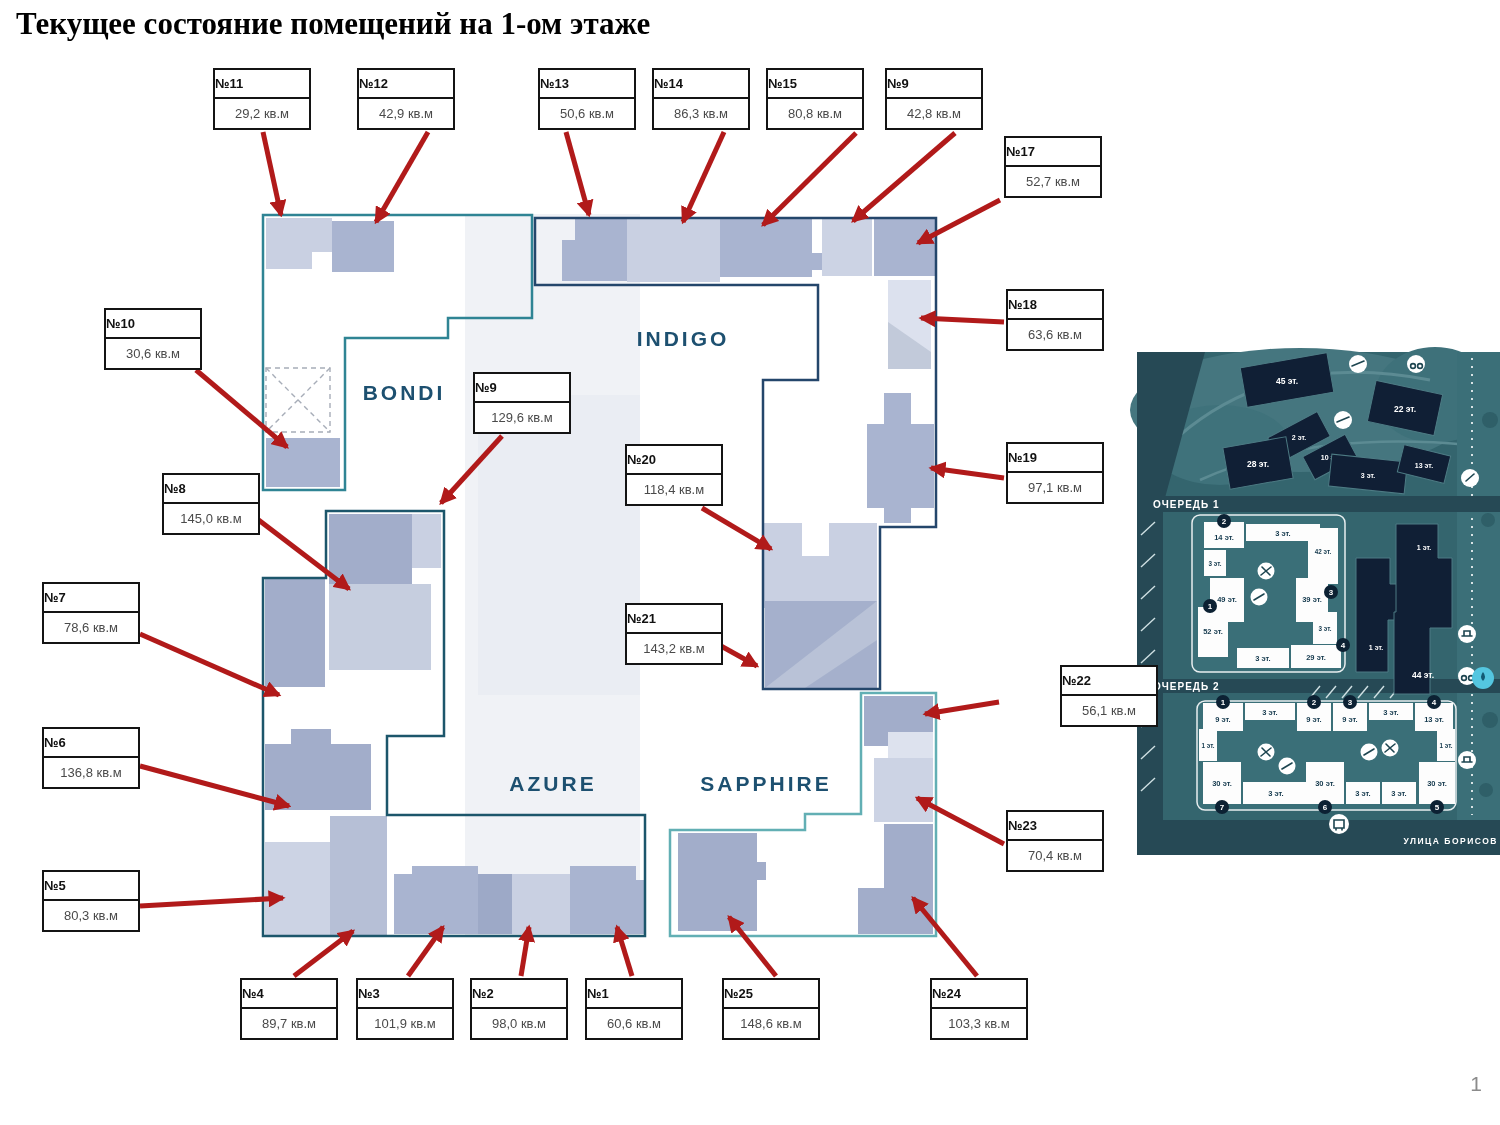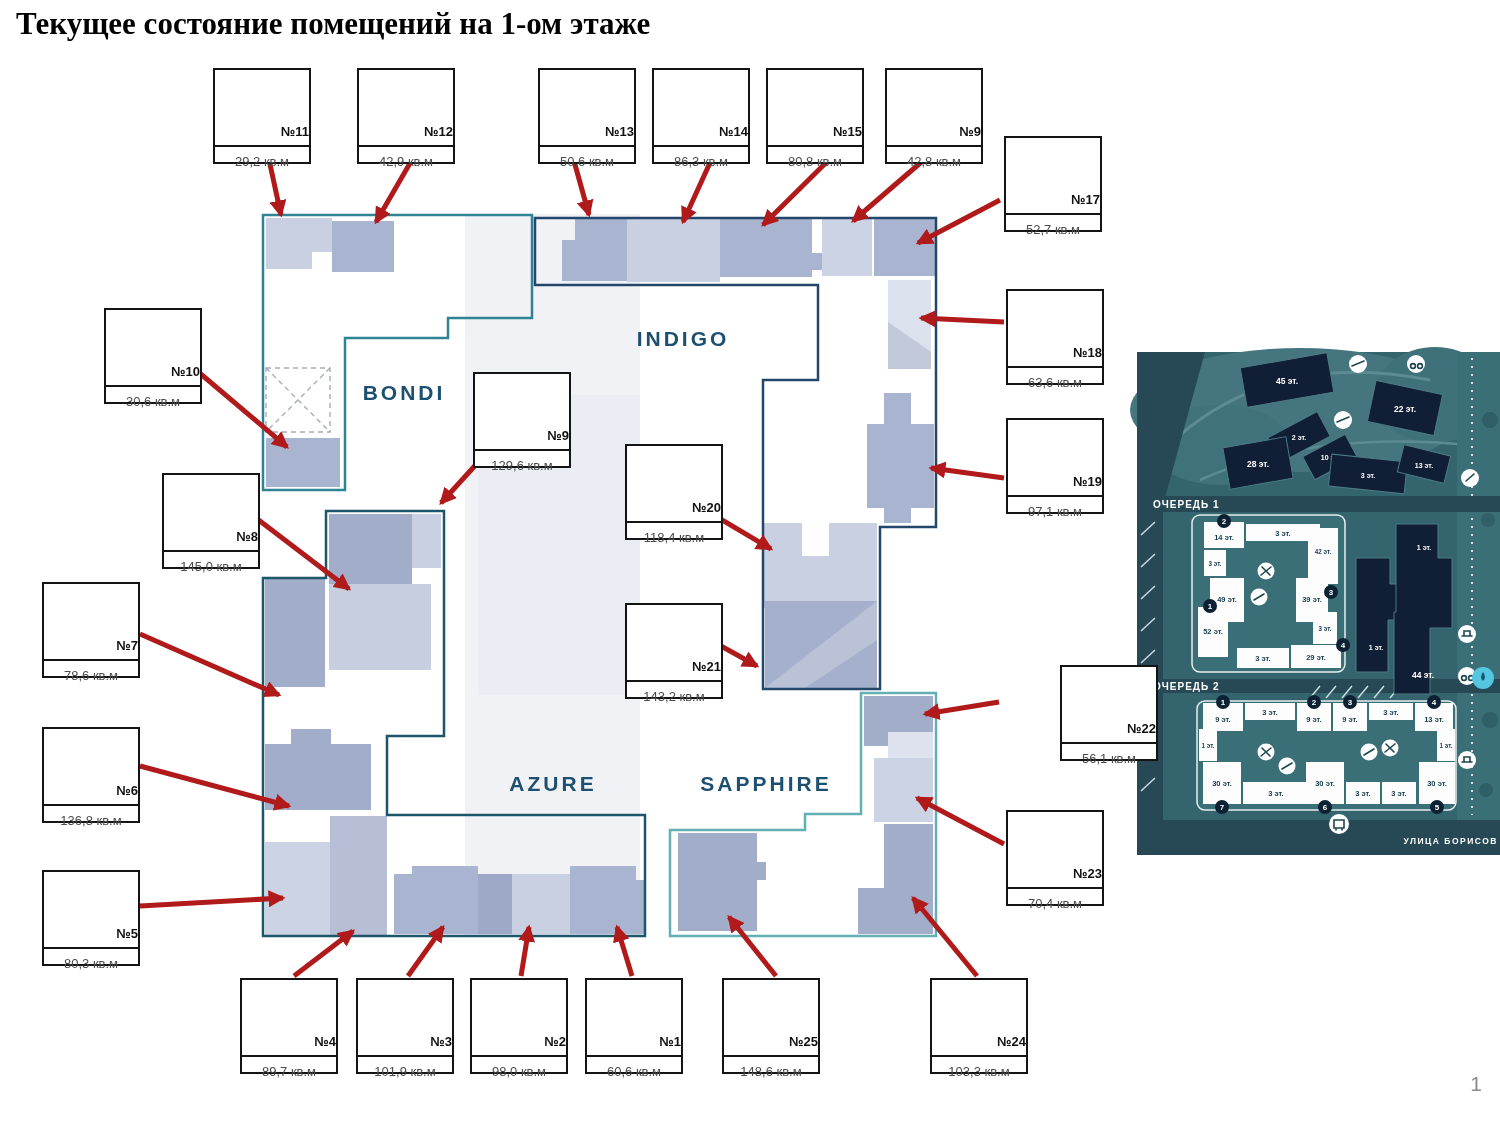--- a/index.html
+++ b/index.html
@@ -2,23 +2,23 @@
 <html><head>
 <meta charset="utf-8">
 <style>
   html,body{margin:0;padding:0;background:#fff;}
   #canvas{position:relative;width:1500px;height:1125px;background:#fff;overflow:hidden;
           font-family:"Liberation Sans",sans-serif;}
   #plan-svg{position:absolute;left:0;top:0;}
   h1.title{position:absolute;left:16px;top:6px;margin:0;font-family:"Liberation Serif",serif;
            font-weight:bold;font-size:31px;color:#000000;letter-spacing:0;}
   .ubox{position:absolute;width:94px;background:#fff;border:2px solid #141414;z-index:5;}
-  .ubox .num{height:27px;line-height:27px;text-align:right;font-size:13px;font-weight:bold;
-             color:#111;border-bottom:2px solid #141414;margin-top:48px;}
-  .ubox .area{height:15px;line-height:29px;text-align:center;font-size:13px;color:#4a4a4a;}
+  .ubox .num{height:27px;line-height:27px;text-align:left;font-size:13px;font-weight:bold;
+             color:#111;border-bottom:2px solid #141414;}
+  .ubox .area{height:29px;line-height:29px;text-align:center;font-size:13px;color:#4a4a4a;}
   .pagenum{position:absolute;right:18px;top:1072px;font-size:21px;color:#8b8b8b;}
   text{font-family:"Liberation Sans",sans-serif;}
   .bname{font-size:21px;font-weight:bold;letter-spacing:3px;fill:#1d5070;}
   .mwhite{fill:#fdfdfd;}
   .mlbl{font-size:7.5px;font-weight:bold;fill:#14394d;}
   .mlbl6{font-size:6.3px;font-weight:bold;fill:#14394d;}
   .dlbl{font-size:8.5px;font-weight:bold;fill:#fff;}
   .dlbl7{font-size:7px;font-weight:bold;fill:#fff;}
   .phase{font-size:10px;font-weight:bold;fill:#fff;letter-spacing:1px;}
   .circ{fill:#0c2133;}
@@ -361,21 +361,21 @@
       <div class="area">30,6 кв.м</div>
     </div>
   <div class="ubox" style="left:473px;top:372px">
       <div class="num">№9</div>
       <div class="area">129,6 кв.м</div>
     </div>
   <div class="ubox" style="left:162px;top:473px">
       <div class="num">№8</div>
       <div class="area">145,0 кв.м</div>
     </div>
-  <div class="ubox" style="left:1006px;top:418px">
+  <div class="ubox" style="left:1006px;top:442px">
       <div class="num">№19</div>
       <div class="area">97,1 кв.м</div>
     </div>
   <div class="ubox" style="left:625px;top:444px">
       <div class="num">№20</div>
       <div class="area">118,4 кв.м</div>
     </div>
   <div class="ubox" style="left:42px;top:582px">
       <div class="num">№7</div>
       <div class="area">78,6 кв.м</div>

